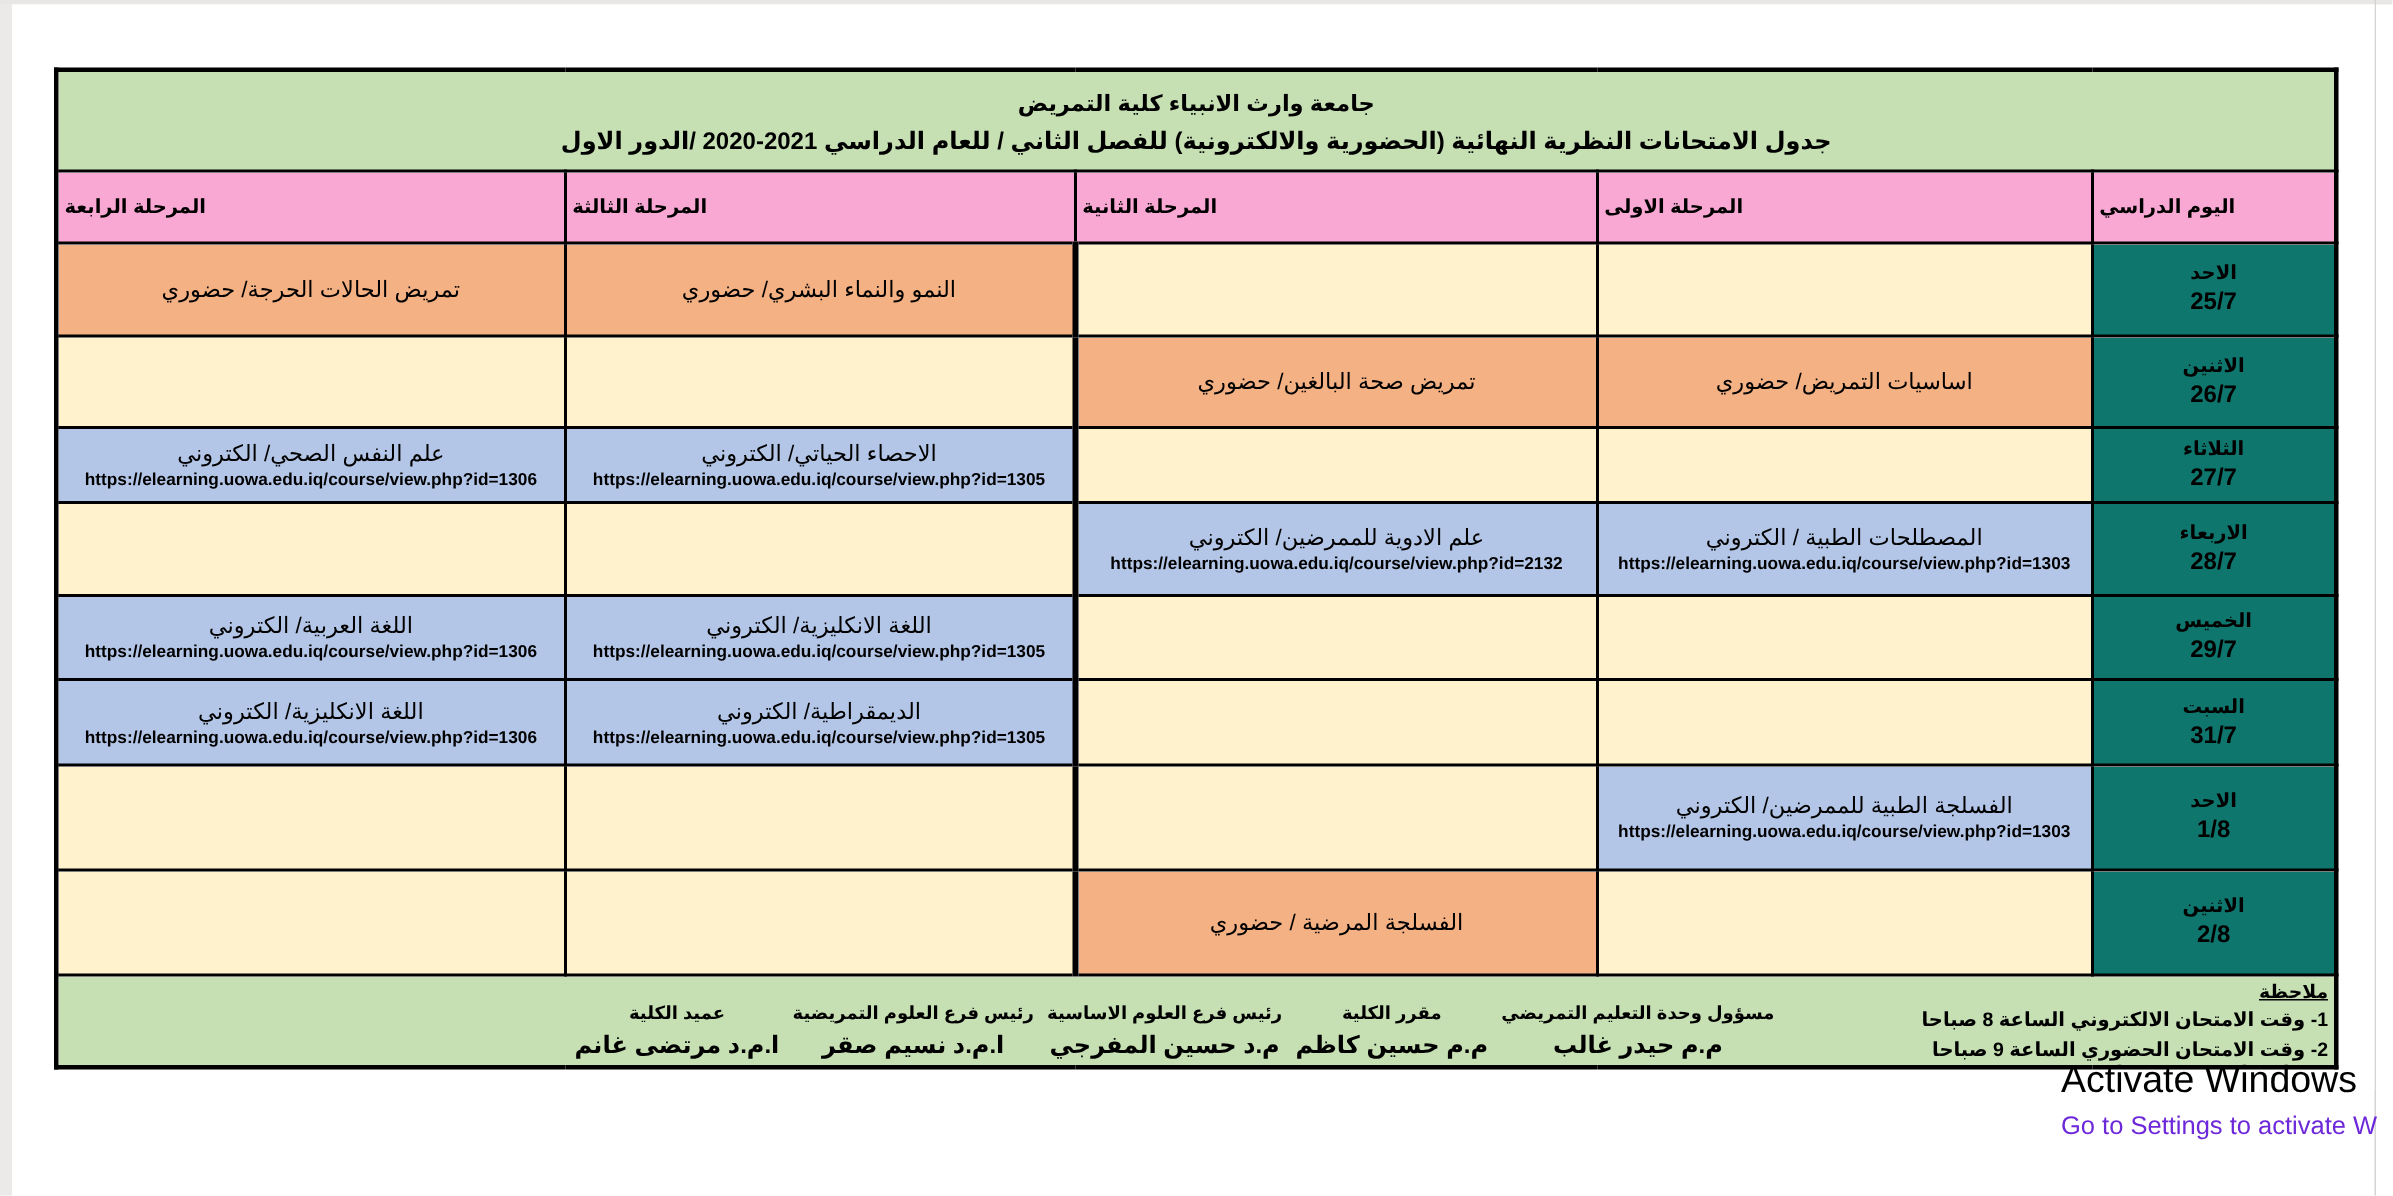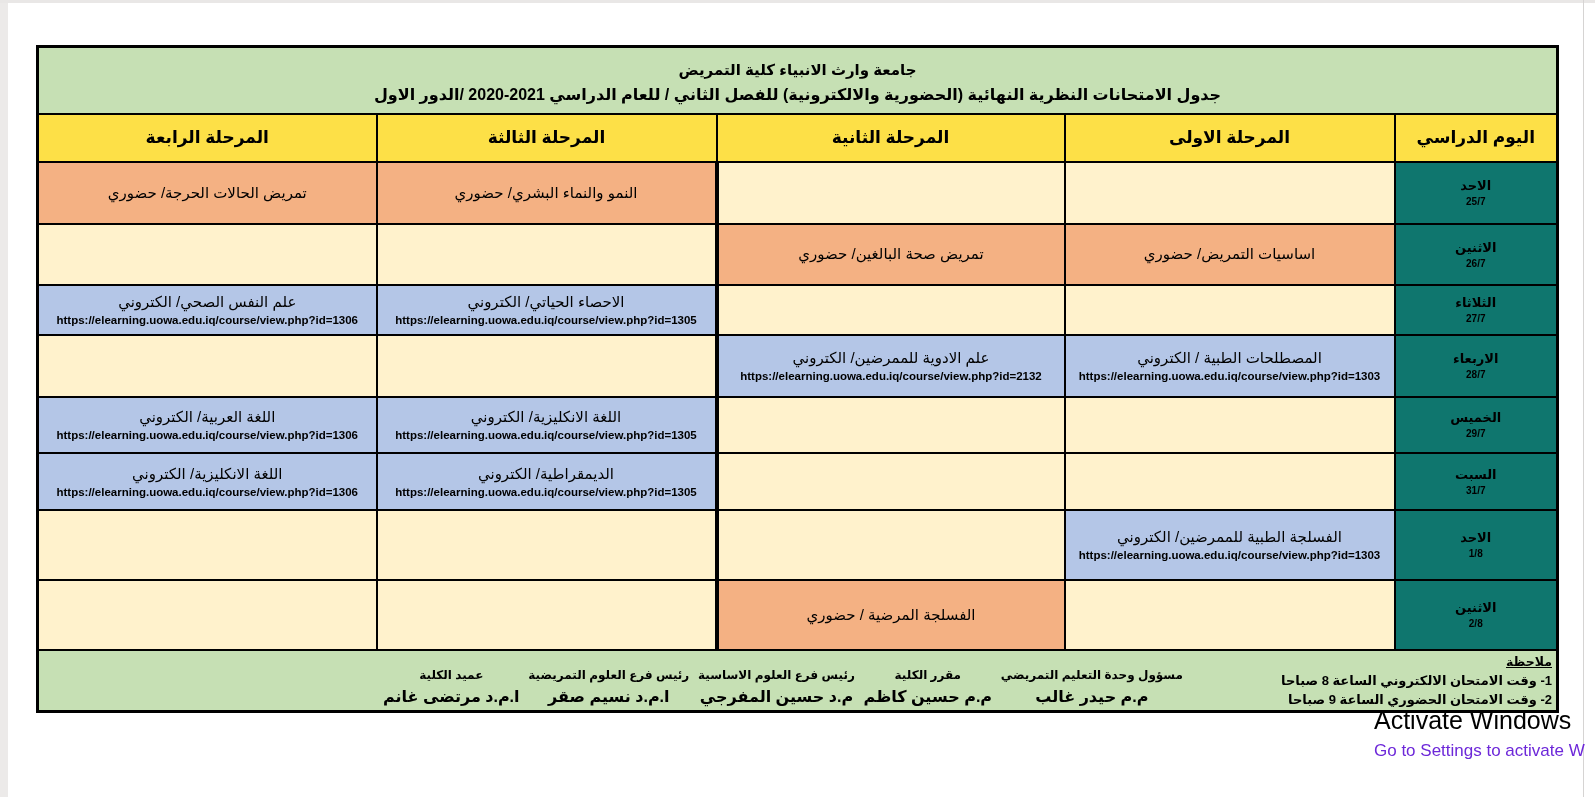--- a/index.html
+++ b/index.html
@@ -18,24 +18,24 @@
 
   table.sched{
     position:absolute;left:28px;top:42px;width:1520px;
     border-collapse:collapse;table-layout:fixed;
     border:3px solid #000;direction:rtl;
   }
   .sched td,.sched th{border:2px solid #000;padding:0 4px;vertical-align:middle;overflow:hidden;}
   .title-cell{background:#c6e0b4;text-align:center;}
   .title-l1{font-size:15px;font-weight:bold;padding-top:4px;}
   .title-l2{font-size:16px;font-weight:bold;padding-top:6px;}
-  .header-row th{background:#fde047;font-size:17px;font-weight:bold;text-align:center;}
+  .header-row th{background:#f9a8d4;font-size:13px;font-weight:bold;text-align:left;}
   .day-cell{background:#0f766e;text-align:center;}
   .day-cell .day{font-size:13px;font-weight:bold;}
-  .day-cell .date{font-size:10px;font-weight:bold;margin-top:3px;}
+  .day-cell .date{font-size:16px;font-weight:bold;margin-top:3px;}
   td.cell{text-align:center;}
   td.empty{background:#fff2cc;}
   td.inperson{background:#f4b183;}
   td.online{background:#b4c6e7;}
   .course{font-size:15px;font-weight:500;}
   .url{font-size:11.5px;font-weight:bold;margin-top:3px;direction:ltr;}
   td.c-s2{border-left-width:4px;}
   .notes-cell{background:#c6e0b4;text-align:right;padding:4px 10px;}
   .notes-head{font-size:12.5px;font-weight:bold;text-decoration:underline;}
   .notes-item{font-size:13px;font-weight:bold;margin-top:4px;}

